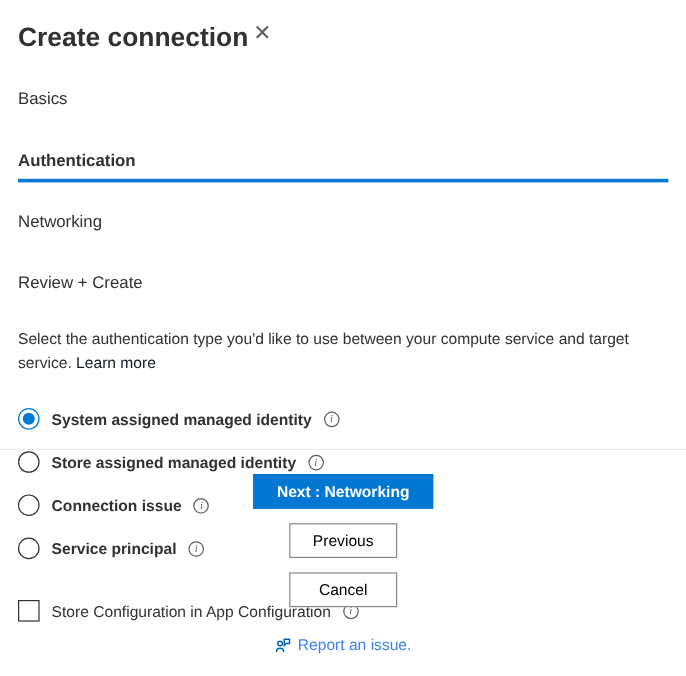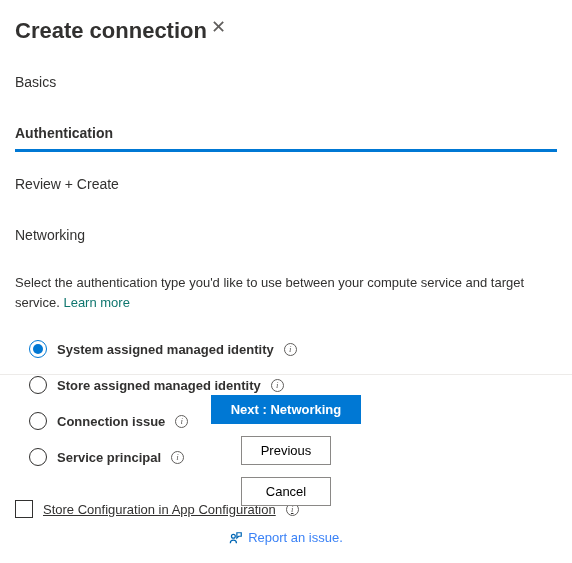--- a/index.html
+++ b/index.html
@@ -50,27 +50,26 @@
       border-bottom: 3px solid #0078d4;
       color: #323130;
     }
     .description {
       padding: 18px 15px 0 15px;
       font-size: 13px;
       line-height: 1.5;
       color: #323130;
     }
     .link {
-      color: #0f766e;
+      color: #0f172a;
       cursor: pointer;
       text-decoration: none;
     }
     .options {
       padding: 28px 15px 0 15px;
-      margin-left: 14px;
     }
     .radio-row {
       display: flex;
       align-items: center;
       gap: 10px;
       margin-bottom: 18px;
     }
     .radio {
       appearance: none;
       width: 18px;
@@ -108,21 +107,20 @@
       color: #605e5c;
       font-style: italic;
       font-family: Georgia, serif;
       cursor: pointer;
     }
     .checkbox-row {
       display: flex;
       align-items: center;
       gap: 10px;
       padding: 16px 15px 0 15px;
-      text-decoration: underline;
     }
     .checkbox {
       appearance: none;
       width: 18px; height: 18px;
       border: 1px solid #323130;
       cursor: pointer;
       flex-shrink: 0;
     }
     .checkbox-label {
       font-size: 13px;
@@ -190,22 +188,22 @@
 <div class="header">
   <h1 class="title">Create connection</h1>
   <button class="close-btn">
     <span>✕</span>
   </button>
 </div>
 
 <div class="tabs">
   <div class="tab">Basics</div>
   <div class="tab active">Authentication</div>
+  <div class="tab">Networking</div>
   <div class="tab">Review + Create</div>
-  <div class="tab">Networking</div>
 </div>
 
 <div class="description">
   <span>Select the authentication type you'd like to use between your compute service and target service.</span>
   <a class="link">Learn more</a>
 </div>
 
 <div class="options">
   <div class="radio-row">
     <input type="radio" name="auth" class="radio" checked="" style="">

